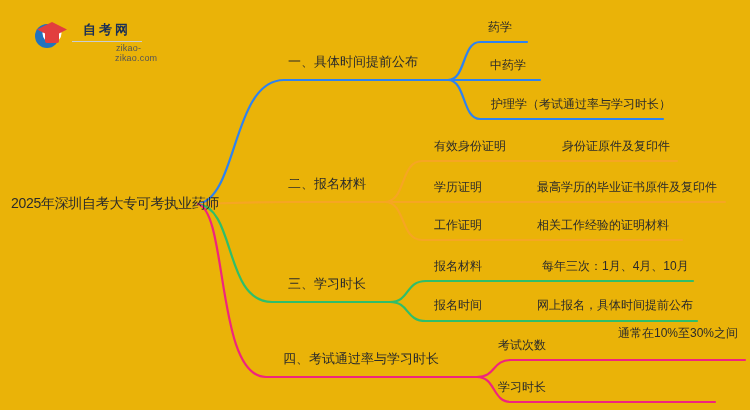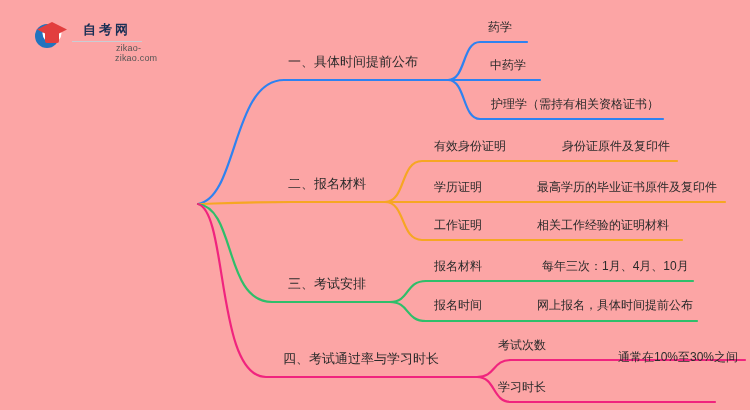--- a/index.html
+++ b/index.html
@@ -1,17 +1,17 @@
 <!DOCTYPE html>
 <html><head>
 <meta charset="utf-8">
 <style>
   html,body{margin:0;padding:0;background:#fff;}
   .canvas{
-    position:relative;width:750px;height:410px;background:#fca5a5;
+    position:relative;width:750px;height:410px;background:#eab308;
     overflow:hidden;font-family:"Liberation Sans","DejaVu Sans",sans-serif;
   }
   .lines{position:absolute;left:0;top:0;}
   .lines path{fill:none;stroke-linecap:round;stroke-linejoin:round;}
   .p-blue{stroke:#2E82F0;stroke-width:2.2;}
   .p-orange{stroke:#F6A623;stroke-width:2.2;}
   .p-green{stroke:#2FBE6A;stroke-width:2.2;}
   .p-pink{stroke:#F0247E;stroke-width:2.2;}
   .node{position:absolute;white-space:nowrap;color:#2b2b2b;line-height:1.25;}
   .root{font-size:14px;font-weight:500;letter-spacing:-0.3px;}
@@ -56,38 +56,39 @@
       <circle cx="18" cy="13.5" r="9.5" fill="#ffffff"></circle>
       <polygon points="18,2 33,9.5 18,17 3,9.5" fill="#E23E3E"></polygon>
       <path d="M11,12 h14 v9 a2,2 0 0 1 -2,2 h-10 a2,2 0 0 1 -2,-2 z" fill="#E23E3E"></path>
     </svg>
     <div class="logo-text">
       <div class="logo-title">自考网</div>
       <div class="logo-domain">zikao-zikao.com</div>
     </div>
   </div>
 
+  <div class="node root" style="left:11px;top:195px">2025年深圳自考大专可考执业药师</div>
 
   <div class="node blabel" style="left:288px;top:54px">一、具体时间提前公布</div>
   <div class="node child" style="left:488px;top:20px">药学</div>
   <div class="node child" style="left:490px;top:58px">中药学</div>
-  <div class="node child" style="left:491px;top:97px">护理学（需持有相关资格证书）</div>
+  <div class="node child" style="left:491px;top:97px">护理学（考试通过率与学习时长）</div>
 
   <div class="node blabel" style="left:288px;top:176px">二、报名材料</div>
   <div class="node child" style="left:434px;top:139px">有效身份证明</div>
   <div class="node child" style="left:562px;top:139px">身份证原件及复印件</div>
   <div class="node child" style="left:434px;top:180px">学历证明</div>
   <div class="node child" style="left:537px;top:180px">最高学历的毕业证书原件及复印件</div>
   <div class="node child" style="left:434px;top:218px">工作证明</div>
   <div class="node child" style="left:537px;top:218px">相关工作经验的证明材料</div>
 
-  <div class="node blabel" style="left:288px;top:276px">三、考试安排</div>
+  <div class="node blabel" style="left:288px;top:276px">三、学习时长</div>
   <div class="node child" style="left:434px;top:259px">报名材料</div>
   <div class="node child" style="left:542px;top:259px">每年三次：1月、4月、10月</div>
   <div class="node child" style="left:434px;top:298px">报名时间</div>
   <div class="node blabel" style="left:283px;top:351px">四、考试通过率与学习时长</div>
 
   <div class="node child" style="left:537px;top:298px">网上报名，具体时间提前公布</div>
   <div class="node child" style="left:498px;top:338px">考试次数</div>
-  <div class="node child" style="left:618px;top:350px">通常在10%至30%之间</div>
+  <div class="node child" style="left:618px;top:326px">通常在10%至30%之间</div>
   <div class="node child" style="left:498px;top:380px">学习时长</div>
 
 </div>
 
 </body></html>

